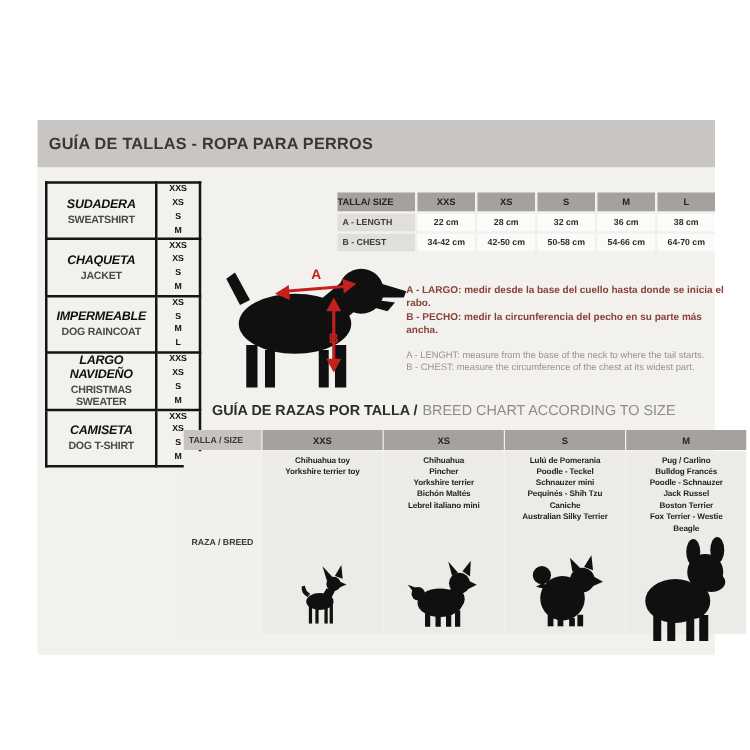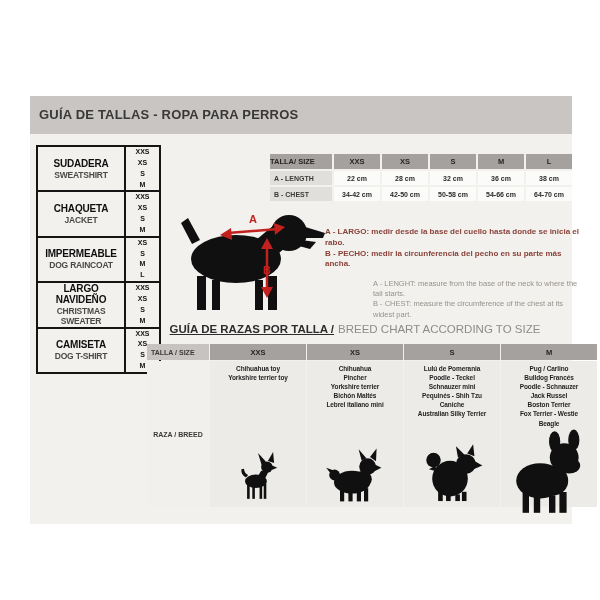--- a/index.html
+++ b/index.html
@@ -21,44 +21,44 @@
   .title-es{font-size:13px;font-weight:bold;color:#383838;letter-spacing:.2px;}
   .title-en{font-size:11.5px;color:#676562;margin-top:2px;letter-spacing:.2px;}
 
   
   .content{position:absolute;left:30px;top:134px;width:542px;height:390px;background:var(--content-bg);}
 
   
   .garment-table{position:absolute;left:6px;top:11px;border-collapse:collapse;}
   .garment-table td{border:2px solid #151515;height:39px;text-align:center;vertical-align:middle;background:var(--content-bg);}
   .gname{width:88px;}
-  .gs{font-size:10px;font-weight:bold;color:#0f0f0f;letter-spacing:-.2px;}
+  .gs{font-size:10px;font-weight:bold;color:#0f0f0f;letter-spacing:-.2px;font-style:italic;}
   .ge{font-size:8.5px;font-weight:bold;color:#4a4a4a;letter-spacing:-.2px;margin-top:1px;}
   .gsz{width:35px;font-size:7px;font-weight:bold;color:#111;line-height:1.55;white-space:pre-line;}
 
   
   .dogfig{position:absolute;left:148px;top:62px;width:150px;height:118px;}
   .mlabel{font-family:"Liberation Sans",sans-serif;font-size:11px;font-weight:bold;fill:var(--accent-red);text-anchor:middle;}
 
   
   .size-table{position:absolute;left:240px;top:20px;display:grid;grid-template-columns:62px repeat(5,46px);grid-template-rows:15px 14px 14px;gap:2px;}
   .st-h{background:var(--header-gray);color:#262626;font-size:7.5px;font-weight:bold;display:flex;align-items:center;justify-content:center;}
   .st-h.first{justify-content:flex-start;}
   .st-rl{background:#e1dfdc;color:#3a3a3a;font-size:7px;font-weight:bold;display:flex;align-items:center;padding-left:4px;}
   .st-v{background:#fbfbfa;color:#2b2b2b;font-size:7px;font-weight:bold;display:flex;align-items:center;justify-content:center;}
 
   
   .notes{position:absolute;left:295px;top:93px;width:258px;}
   .note-es{font-size:8px;font-weight:bold;color:var(--note-es);line-height:1.35;}
-  .notes-en{margin-top:9px;margin-left:48px;}
+  .notes-en{margin-top:9px;}
   .note-en{font-size:7.5px;color:#97928c;line-height:1.35;}
 
   
   .breed-heading{position:absolute;left:100px;top:185px;width:450px;text-align:center;white-space:nowrap;}
-  .bh-es{font-size:11.5px;font-weight:bold;color:#2c2c2c;margin-right:4px;text-decoration:underline;}
+  .bh-es{font-size:11.5px;font-weight:bold;color:#2c2c2c;margin-right:4px;}
   .bh-en{font-size:11.5px;color:var(--text-gray);}
 
   
   .breed-table{position:absolute;left:117px;top:210px;display:grid;grid-template-columns:62px repeat(4,96px);grid-template-rows:16px 146px;gap:1px;}
   .bt-corner{background:#c6c3c0;color:#3a3a3a;font-size:7px;font-weight:bold;display:flex;align-items:center;padding-left:4px;}
   .bt-h{background:var(--header-gray);color:#262626;font-size:7.5px;font-weight:bold;display:flex;align-items:center;justify-content:center;}
   .bt-rowlabel{background:#f1f0ed;color:#3a3a3a;font-size:7px;font-weight:bold;display:flex;align-items:center;justify-content:center;}
   .bt-cell{background:var(--cell-light);position:relative;overflow:visible;padding-top:3px;}
   .breeds{font-size:6.5px;font-weight:bold;color:#1f1f1f;line-height:1.4;text-align:center;white-space:pre-line;letter-spacing:-.1px;}
   .dogwrap{position:absolute;left:50%;transform:translateX(-50%);}

